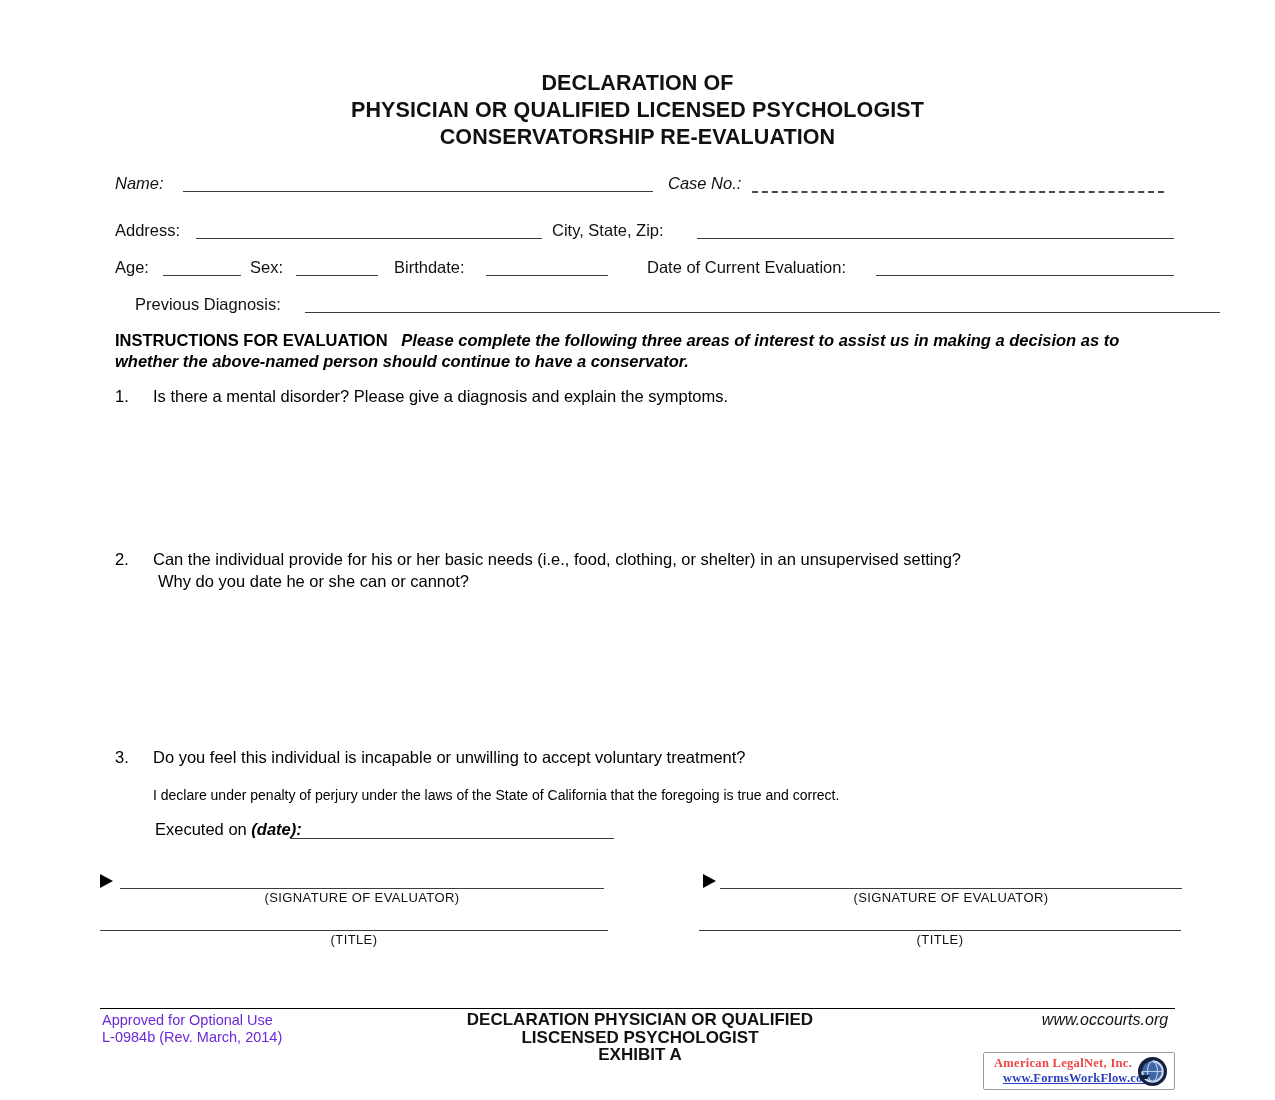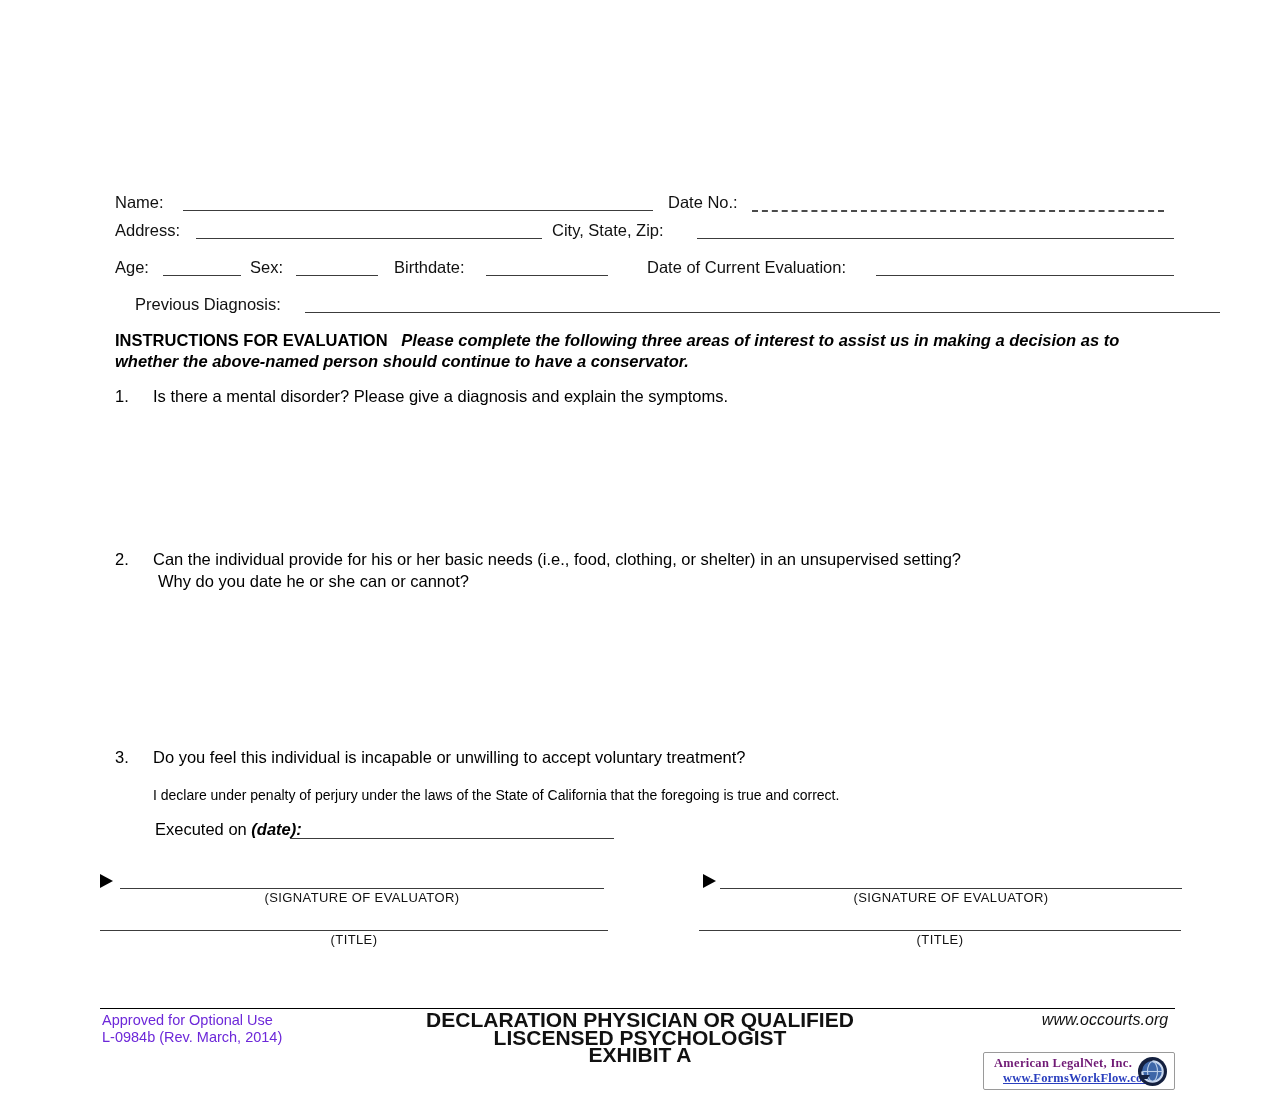--- a/index.html
+++ b/index.html
@@ -160,21 +160,21 @@
     line-height: 17px;
     color: #6d28d9;
   }
   .footer-center {
     position: absolute;
     left: 380px;
     top: 1011px;
     width: 520px;
     text-align: center;
     font-weight: bold;
-    font-size: 21px;
+    font-size: 17px;
     line-height: 17.5px;
     color: #111;
   }
   .footer-right {
     position: absolute;
     left: 1030px;
     top: 1011px;
     width: 150px;
     text-align: center;
     font-style: italic;
@@ -195,21 +195,21 @@
     box-sizing: border-box;
   }
   .aln-name {
     position: absolute;
     left: 10px;
     top: 3px;
     font-family: "Liberation Serif", serif;
     font-weight: bold;
     font-size: 12.5px;
     letter-spacing: 0.3px;
-    color: #701a75;
+    color: #ef4444;
   }
   .aln-url {
     position: absolute;
     left: 19px;
     top: 18px;
     font-family: "Liberation Serif", serif;
     font-weight: bold;
     font-size: 12.5px;
     letter-spacing: 0.2px;
     color: #2a3fbe;
@@ -221,25 +221,30 @@
     top: 3px;
     width: 31px;
     height: 31px;
   }
 </style>
 </head>
 <body>
 
 <div class="page">
 
-
-  <div class="field-row" style="top:191px;">
+  <div class="title-block">
+    <div class="title-line">DECLARATION OF</div>
+    <div class="title-line">PHYSICIAN OR QUALIFIED LICENSED PSYCHOLOGIST</div>
+    <div class="title-line">CONSERVATORSHIP RE-EVALUATION</div>
+  </div>
+
+  <div class="field-row" style="top:172px;font-style:italic;">
     <span class="fl" style="left:115px;">Name:</span>
     <span class="rule" style="left:183px; top:19px; width:470px;"></span>
-    <span class="fl" style="left:668px;">Date No.:</span>
+    <span class="fl" style="left:668px;">Case No.:</span>
     <span class="rule-dash" style="left:752px; top:19px; width:412px;"></span>
   </div>
 
   <div class="field-row" style="top:219px;">
     <span class="fl" style="left:115px;">Address:</span>
     <span class="rule" style="left:196px; top:19px; width:346px;"></span>
     <span class="fl" style="left:552px;">City, State, Zip:</span>
     <span class="rule" style="left:697px; top:19px; width:477px;"></span>
   </div>
 

